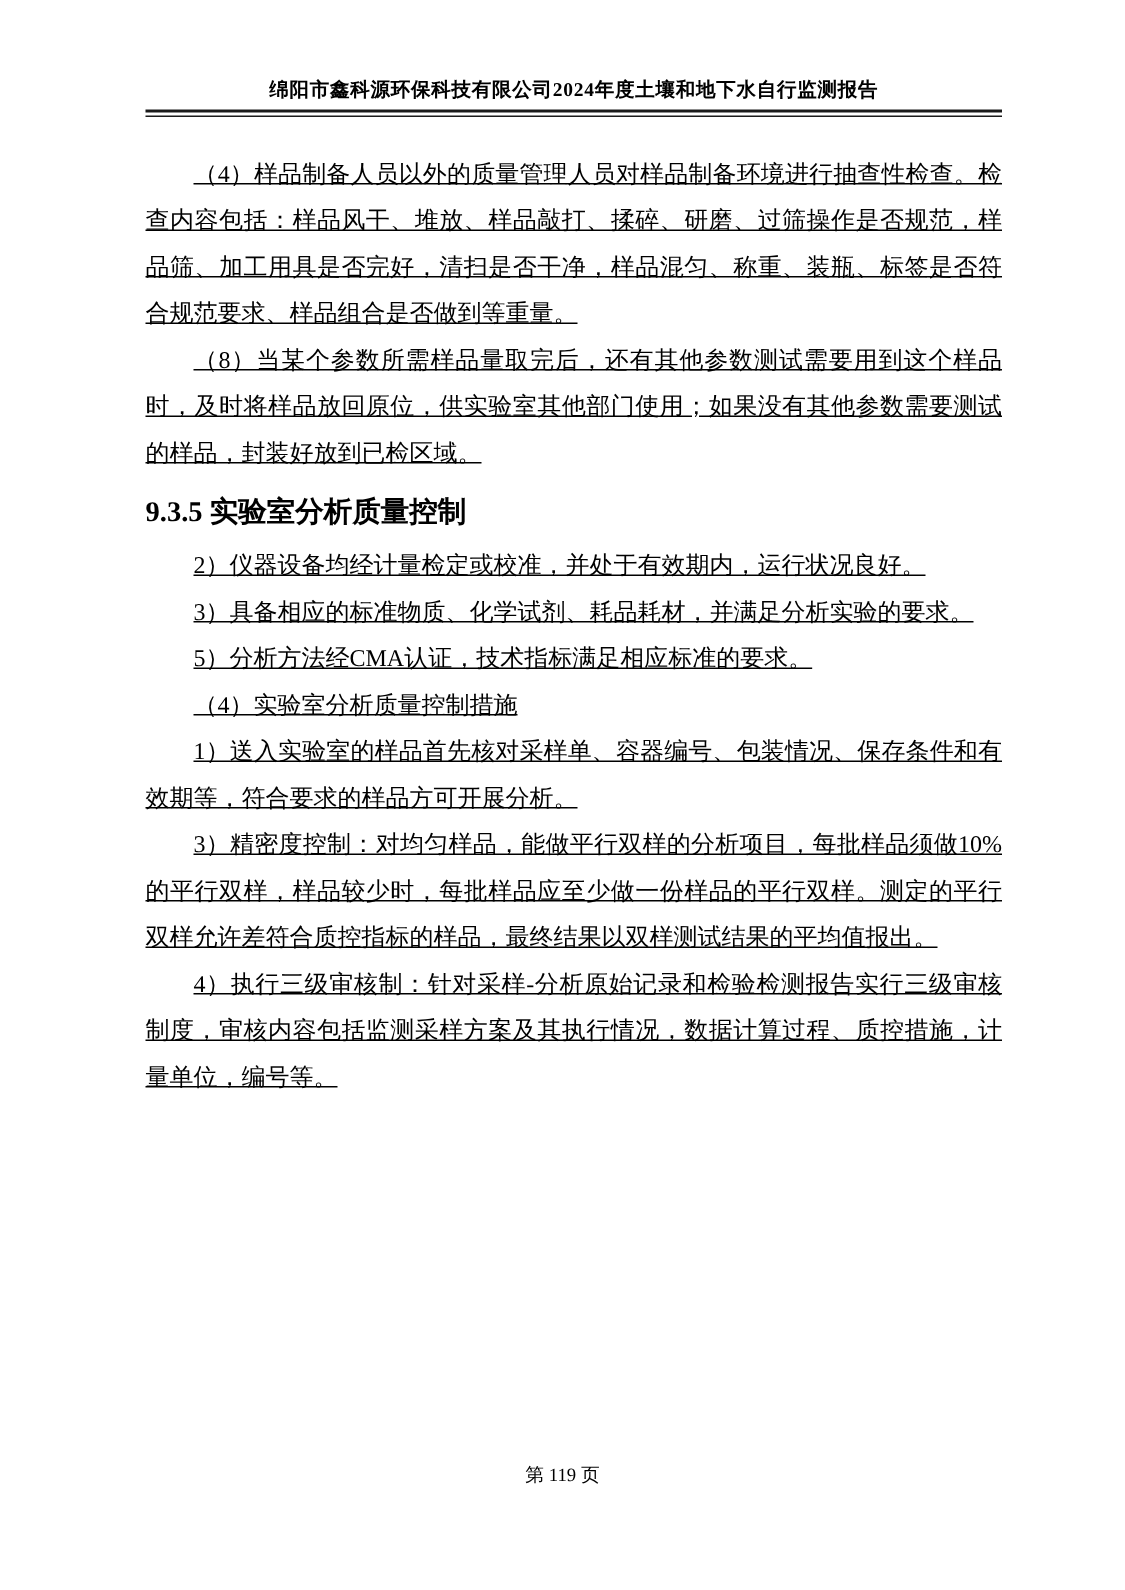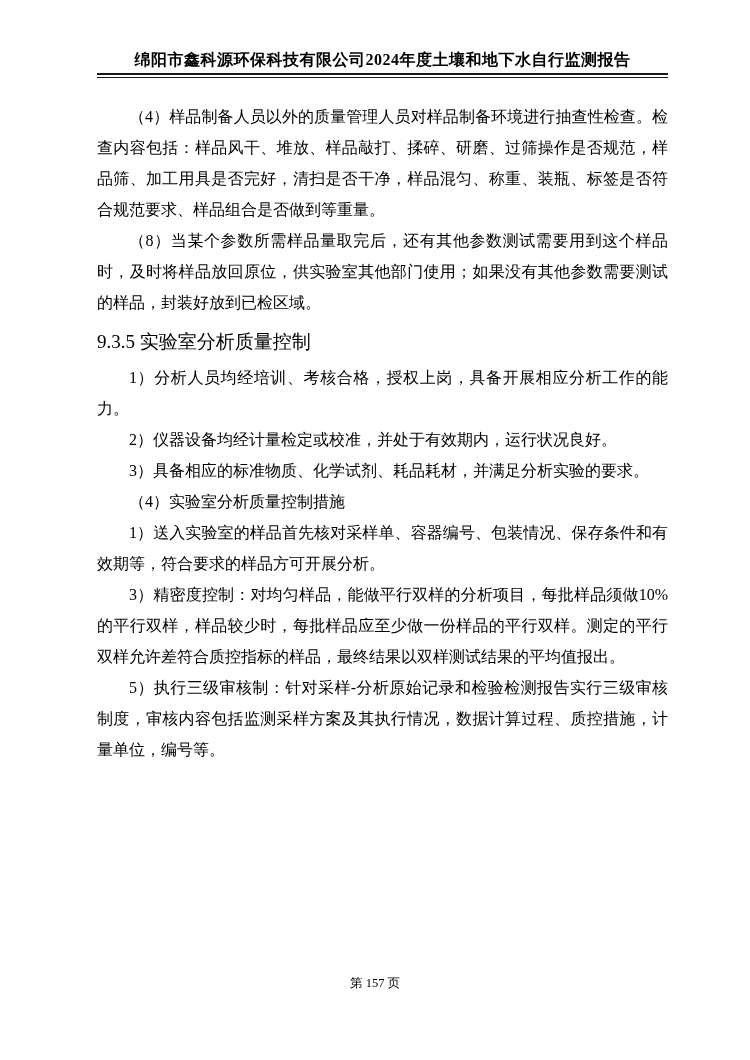--- a/index.html
+++ b/index.html
@@ -18,21 +18,21 @@
   }
   .header {
     position: absolute;
     top: 0;
     left: 97px;
     width: 571px;
   }
   .header-title {
     margin-top: 52px;
     text-align: center;
-    font-size: 16px;
+    font-size: 13px;
     font-weight: bold;
     letter-spacing: 0.5px;
     line-height: 16px;
     white-space: nowrap;
   }
   .header-rule {
     margin-top: 5px;
     height: 2px;
     border-top: 2px solid #1a1a1a;
     border-bottom: 1px solid #1a1a1a;
@@ -42,25 +42,26 @@
     top: 101px;
     left: 97px;
     width: 571px;
     font-size: 16px;
     line-height: 31px;
     text-align: justify;
   }
   .content p {
     margin: 0;
     text-indent: 2em;
+    text-decoration: underline;
   }
   .section-heading {
     margin: 9px 0 5px 0;
     font-size: 19px;
-    font-weight: normal;
+    font-weight: bold;
     line-height: 30px;
     text-indent: 0;
     text-align: left;
   }
   .footer {
     position: absolute;
     left: 0;
     bottom: 68px;
     width: 750px;
     text-align: center;
@@ -74,26 +75,26 @@
 
   <div class="header">
     <div class="header-title">绵阳市鑫科源环保科技有限公司2024年度土壤和地下水自行监测报告</div>
     <div class="header-rule"></div>
   </div>
 
   <div class="content">
     <p>（4）样品制备人员以外的质量管理人员对样品制备环境进行抽查性检查。检查内容包括：样品风干、堆放、样品敲打、揉碎、研磨、过筛操作是否规范，样品筛、加工用具是否完好，清扫是否干净，样品混匀、称重、装瓶、标签是否符合规范要求、样品组合是否做到等重量。</p>
     <p>（8）当某个参数所需样品量取完后，还有其他参数测试需要用到这个样品时，及时将样品放回原位，供实验室其他部门使用；如果没有其他参数需要测试的样品，封装好放到已检区域。</p>
     <h3 class="section-heading">9.3.5 实验室分析质量控制</h3>
-    <p>1）分析人员均经培训、考核合格，授权上岗，具备开展相应分析工作的能力。</p>
     <p>2）仪器设备均经计量检定或校准，并处于有效期内，运行状况良好。</p>
     <p>3）具备相应的标准物质、化学试剂、耗品耗材，并满足分析实验的要求。</p>
+    <p>5）分析方法经CMA认证，技术指标满足相应标准的要求。</p>
     <p>（4）实验室分析质量控制措施</p>
     <p>1）送入实验室的样品首先核对采样单、容器编号、包装情况、保存条件和有效期等，符合要求的样品方可开展分析。</p>
     <p>3）精密度控制：对均匀样品，能做平行双样的分析项目，每批样品须做10%的平行双样，样品较少时，每批样品应至少做一份样品的平行双样。测定的平行双样允许差符合质控指标的样品，最终结果以双样测试结果的平均值报出。</p>
-    <p>5）执行三级审核制：针对采样-分析原始记录和检验检测报告实行三级审核制度，审核内容包括监测采样方案及其执行情况，数据计算过程、质控措施，计量单位，编号等。</p>
+    <p>4）执行三级审核制：针对采样-分析原始记录和检验检测报告实行三级审核制度，审核内容包括监测采样方案及其执行情况，数据计算过程、质控措施，计量单位，编号等。</p>
   </div>
 
   <div class="footer">
-    <span>第 157 页</span>
+    <span>第 119 页</span>
   </div>
 
 </div>
 
 </body></html>

